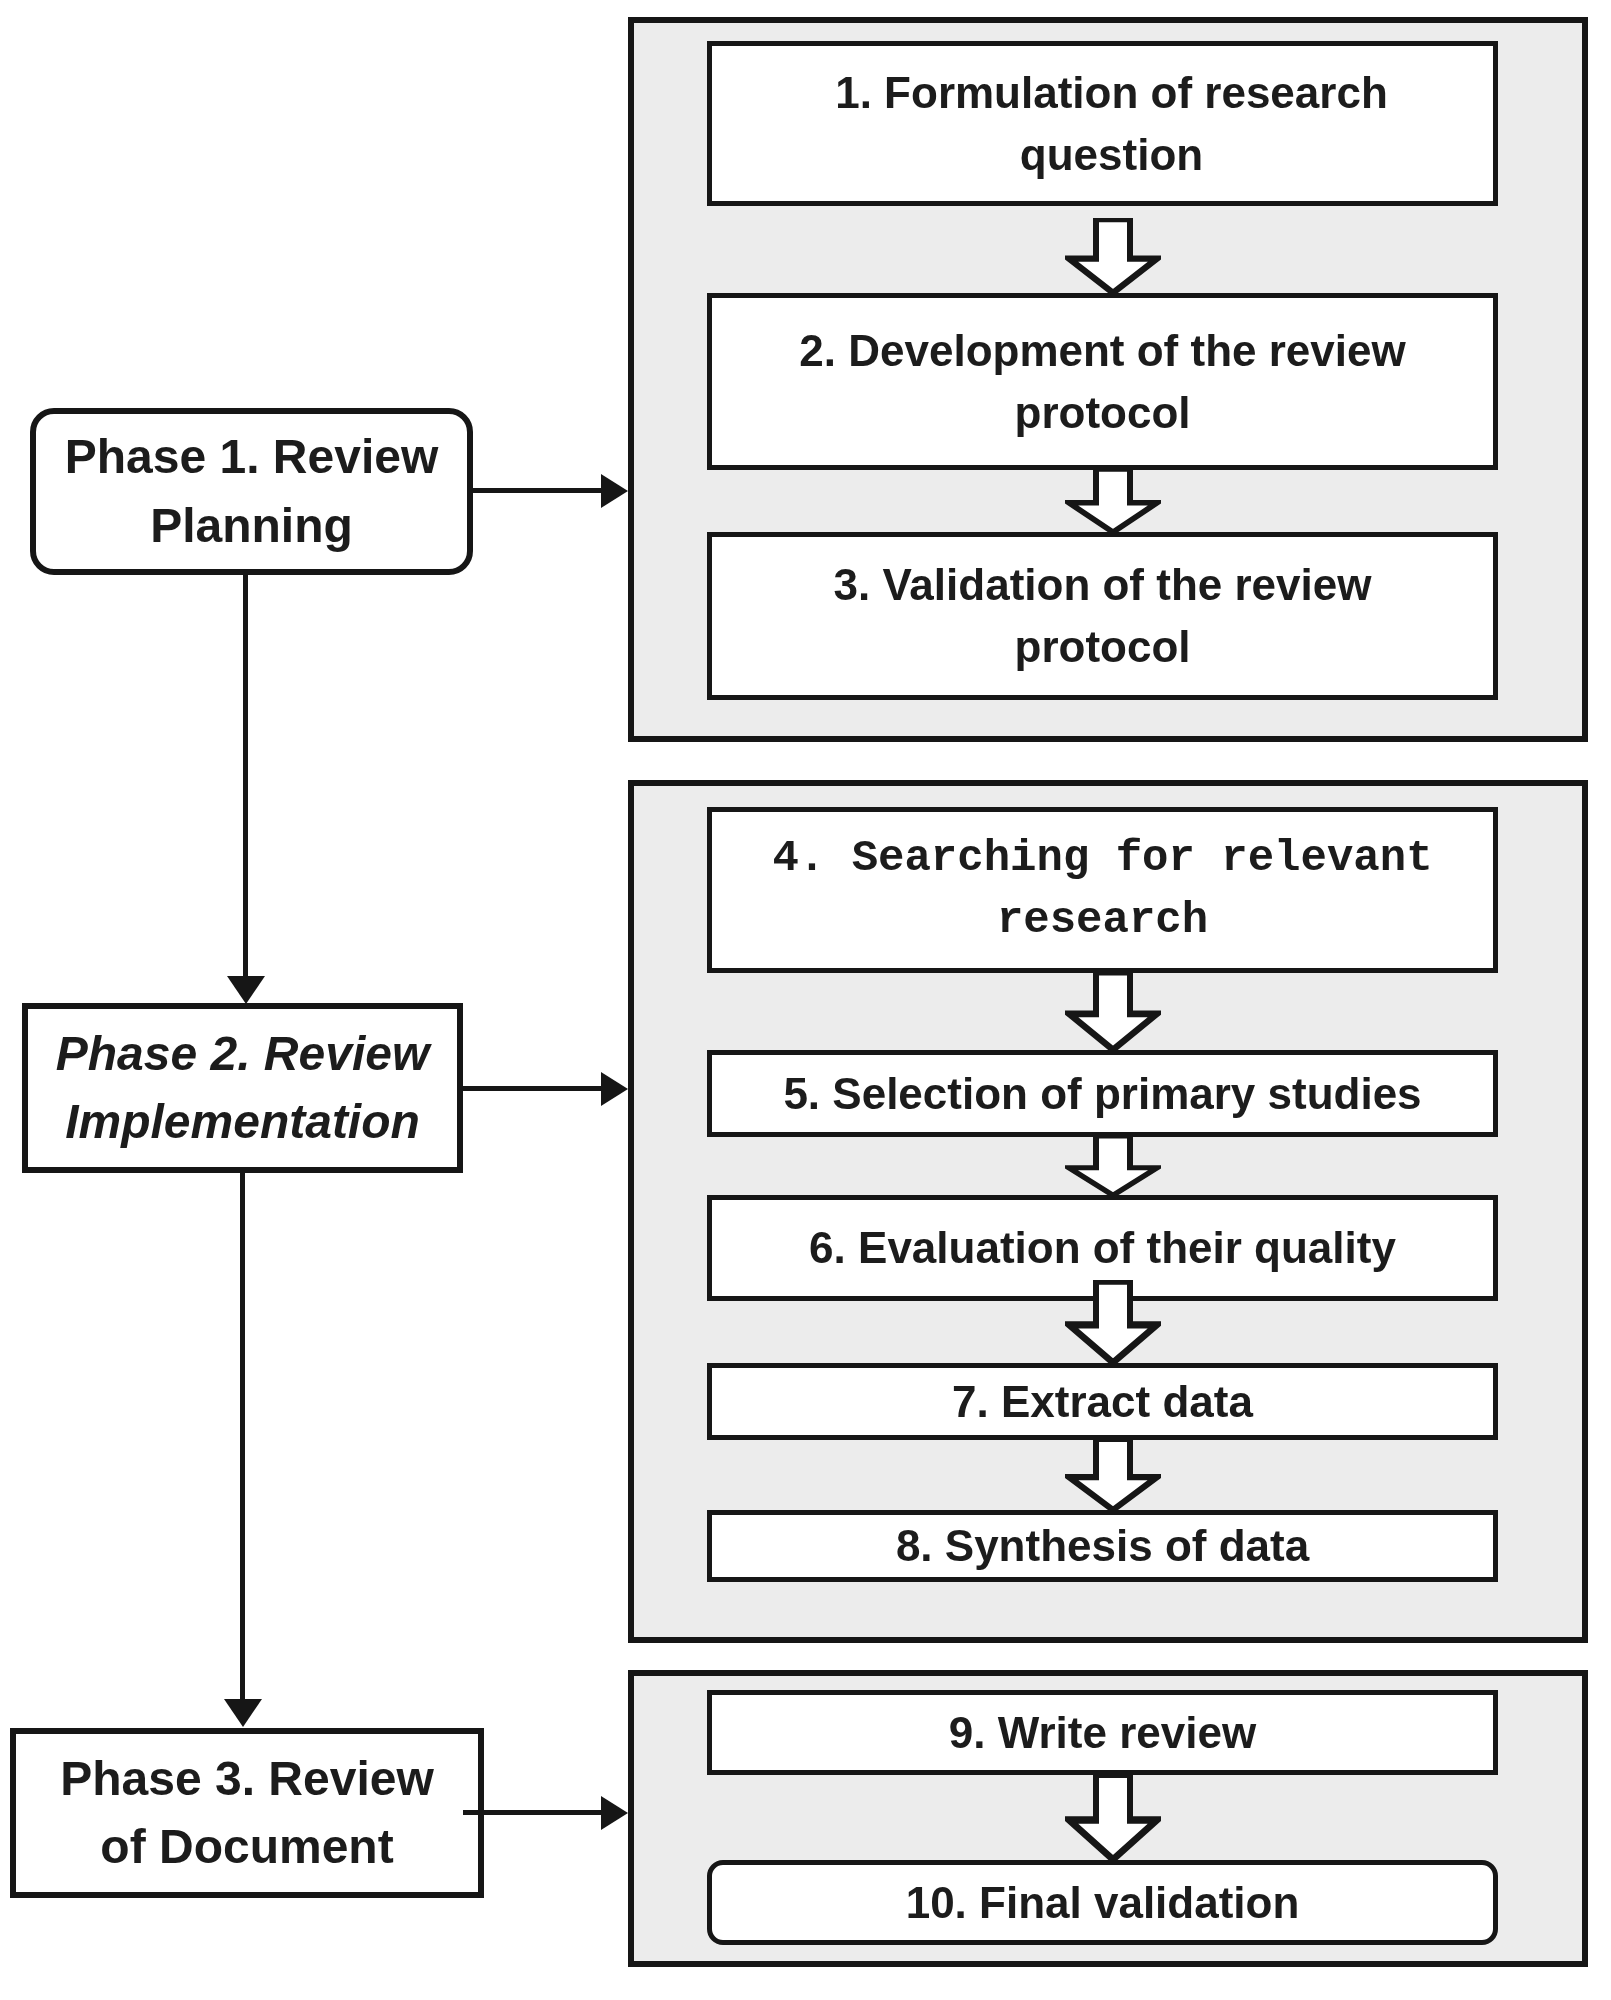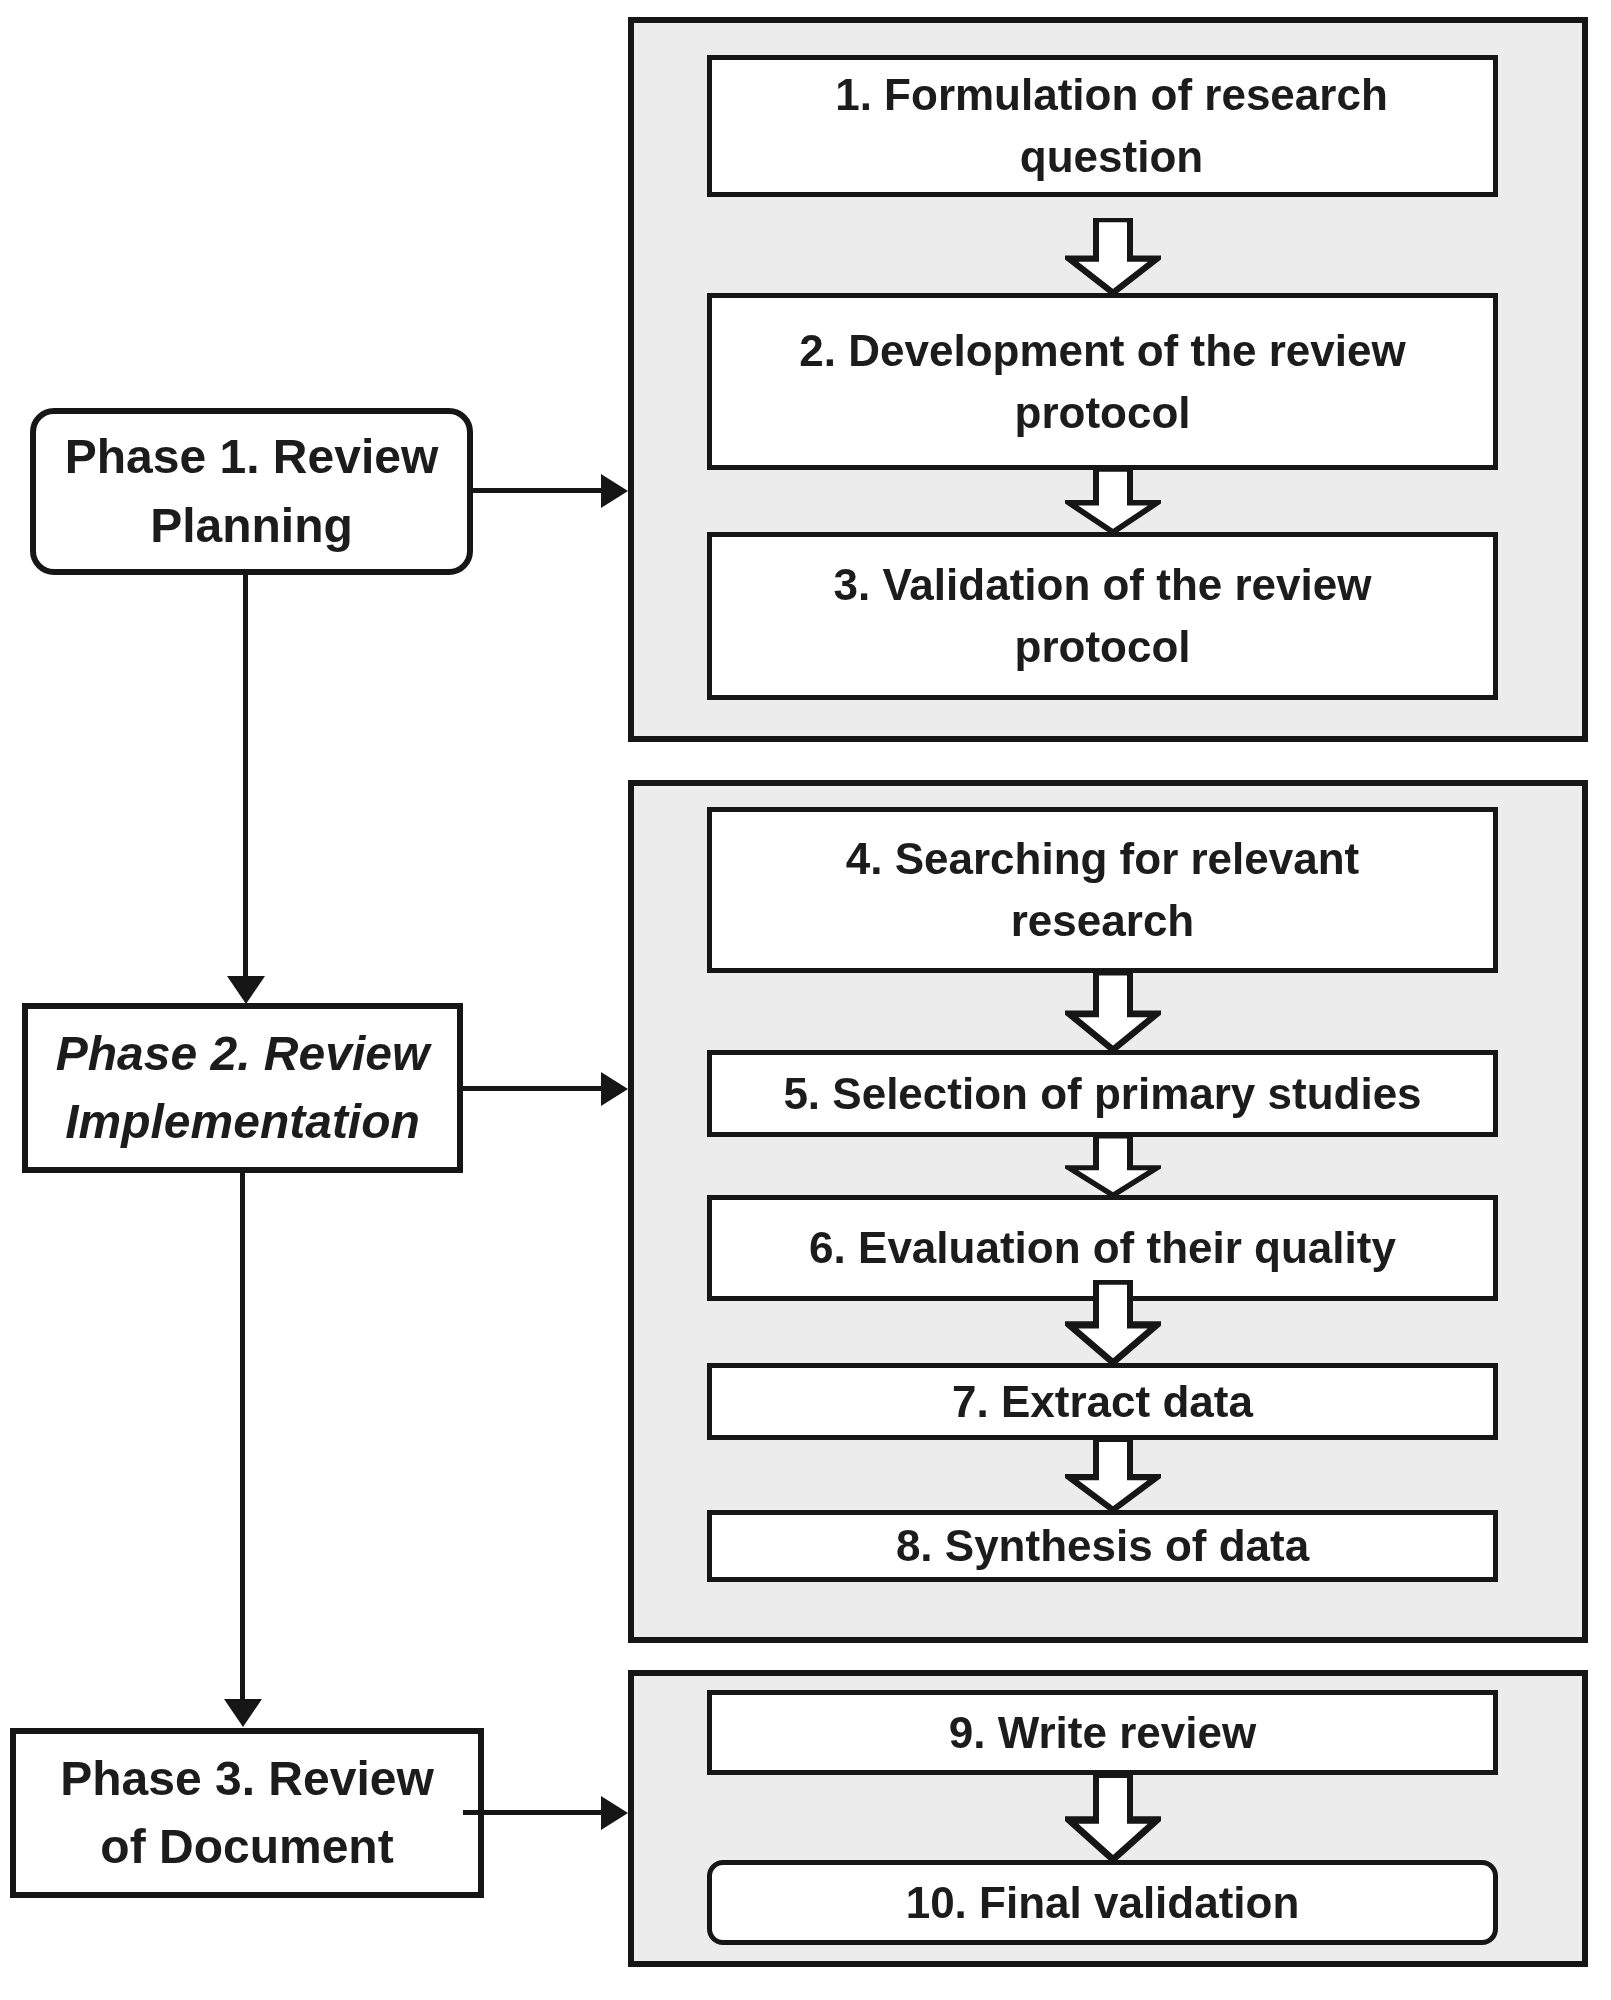--- a/index.html
+++ b/index.html
@@ -100,36 +100,36 @@
   <div class="tri-right" style="left:601px; top:474px;"></div>
 
   <div class="hline" style="left:461px; top:1086px; width:142px;"></div>
   <div class="tri-right" style="left:601px; top:1072px;"></div>
 
   <div class="hline" style="left:463px; top:1810px; width:140px;"></div>
   <div class="tri-right" style="left:601px; top:1796px;"></div>
 
   <div class="panel" style="left:628px; top:17px; width:960px; height:725px;"></div>
 
-  <div class="step-box" style="top:55px; height:142px;padding-left:18px;">1. Formulation of research
+  <div class="step-box" style="top:41px; height:165px;padding-left:18px;">1. Formulation of research
 question</div>
   <svg class="block-arrow" style="top:218px; height:77px;" viewBox="0 0 96 72" preserveAspectRatio="none">
     <path d="M31,1 L65,1 L65,38 L92,38 L48,70 L4,38 L31,38 Z"></path>
   </svg>
   <div class="step-box" style="top:293px; height:177px;">2. Development of the review
 protocol</div>
   <svg class="block-arrow" style="top:468px; height:66px;" viewBox="0 0 96 72" preserveAspectRatio="none">
     <path d="M31,1 L65,1 L65,38 L92,38 L48,70 L4,38 L31,38 Z"></path>
   </svg>
   <div class="step-box" style="top:532px; height:168px;">3. Validation of the review
 protocol</div>
 
   <div class="panel" style="left:628px; top:780px; width:960px; height:863px;"></div>
 
-  <div class="step-box" style="top:807px; height:166px;">4. Searching for relevant
+  <div class="step-box" style="top:807px; height:166px;font-family:Liberation Mono, monospace;">4. Searching for relevant
 research</div>
   <svg class="block-arrow" style="top:971px; height:81px;" viewBox="0 0 96 72" preserveAspectRatio="none">
     <path d="M31,1 L65,1 L65,38 L92,38 L48,70 L4,38 L31,38 Z"></path>
   </svg>
   <div class="step-box" style="top:1050px; height:87px;">5. Selection of primary studies</div>
   <svg class="block-arrow" style="top:1135px; height:62px;" viewBox="0 0 96 72" preserveAspectRatio="none">
     <path d="M31,1 L65,1 L65,38 L92,38 L48,70 L4,38 L31,38 Z"></path>
   </svg>
   <div class="step-box" style="top:1195px; height:106px;">6. Evaluation of their quality</div>
   <svg class="block-arrow" style="top:1280px; height:85px;" viewBox="0 0 96 72" preserveAspectRatio="none">

